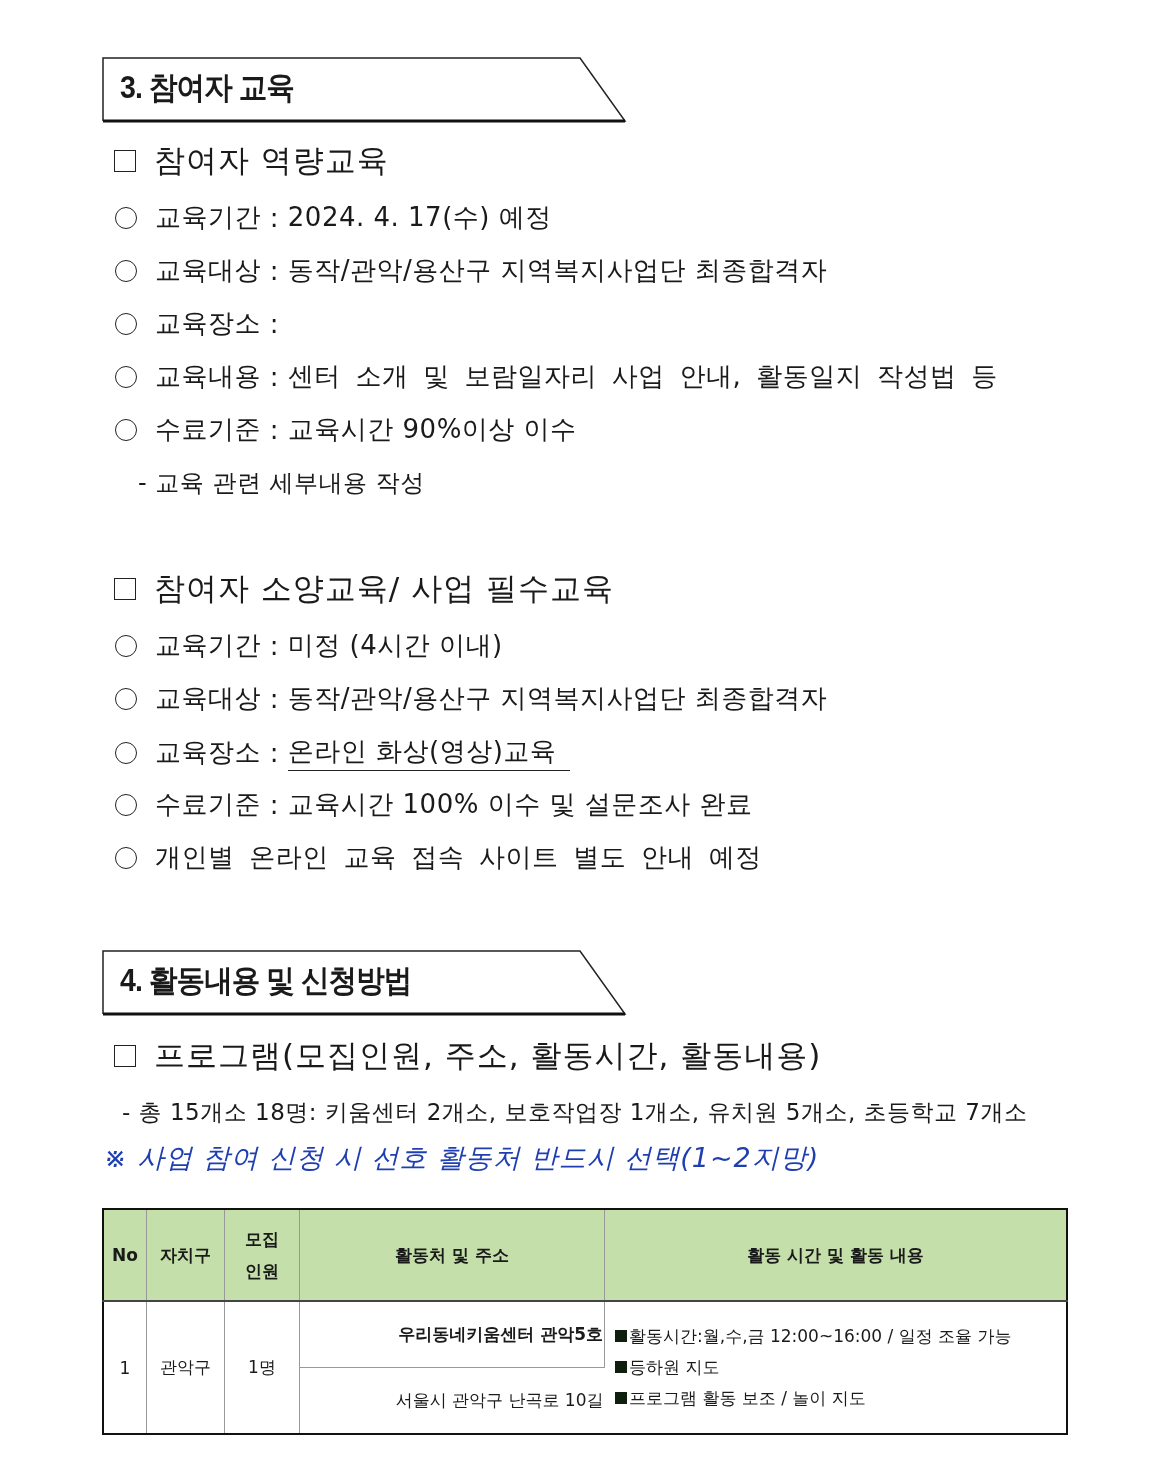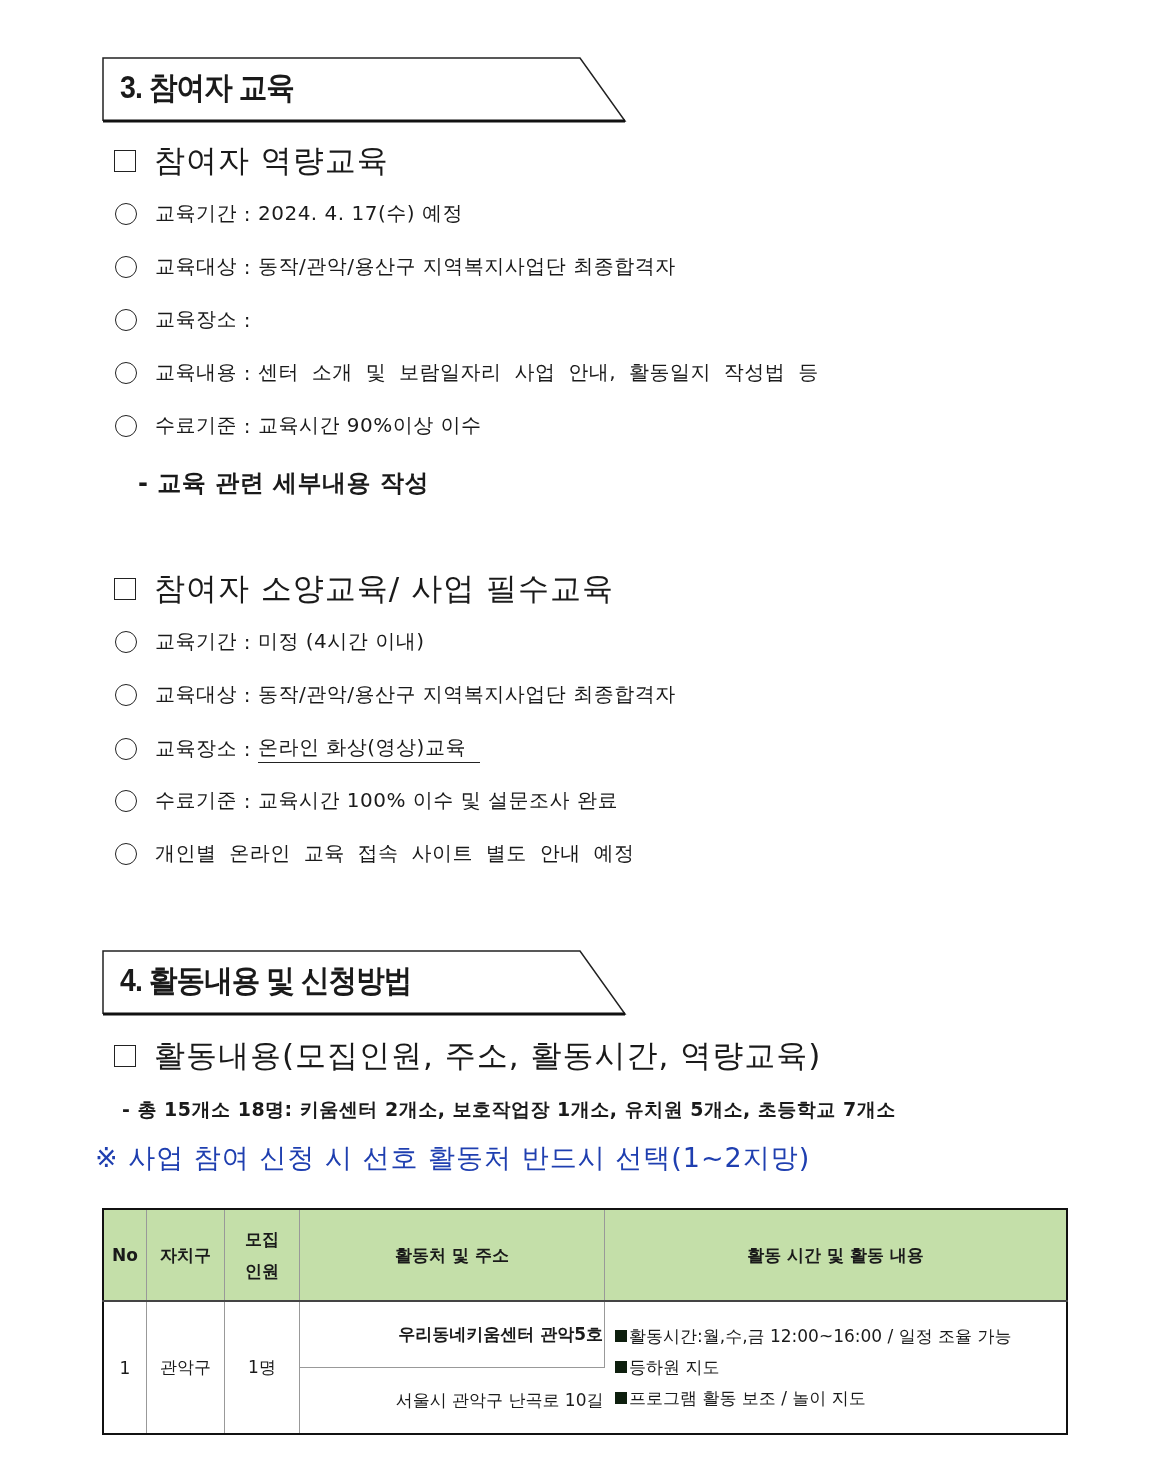--- a/index.html
+++ b/index.html
@@ -4,25 +4,25 @@
 <style>
   html, body { margin:0; padding:0; background:#ffffff; }
   body { width:1170px; height:1477px; position:relative; overflow:hidden;
          font-family:"DejaVu Sans", sans-serif; color:#1a1a1a; }
   .sec-head { position:absolute; left:102px; width:524px; height:72px; }
   .sec-head svg { position:absolute; left:0; top:0; }
   .sec-head .title { position:absolute; left:18px; top:10px; font-size:31px; font-weight:bold;
          letter-spacing:-1px; font-family:"Liberation Sans", sans-serif; transform:scaleX(0.92); transform-origin:left; }
   .box-head { position:absolute; left:102px; font-size:31px; display:flex; align-items:center; letter-spacing:1px;padding-left:12px; }
   .sq { display:inline-block; width:22px; height:22px; border:1.5px solid #222; margin-right:18px; box-sizing:border-box; }
-  .item { position:absolute; left:115px; font-size:20px; display:flex; align-items:center; white-space:nowrap; letter-spacing:0.5px; }
+  .item { position:absolute; left:115px; font-size:26px; display:flex; align-items:center; white-space:nowrap; letter-spacing:0.5px; }
   .circ { display:inline-block; width:22px; height:22px; border:1.5px solid #222; border-radius:50%; margin-right:18px; box-sizing:border-box; }
-  .sub { position:absolute; font-size:24px; white-space:nowrap; letter-spacing:0.5px;font-weight:bold; }
+  .sub { position:absolute; font-size:24px; white-space:nowrap; letter-spacing:0.5px; }
   .underline { border-bottom:1.5px solid #222; padding-bottom:1px; padding-right:14px; }
-  .note { position:absolute; left:95px; top:1140px; font-size:27px; color:#1f3fb0; white-space:nowrap; letter-spacing:1px; }
+  .note { position:absolute; left:104px; top:1140px; font-size:27px; color:#1f3fb0; white-space:nowrap; letter-spacing:1px;font-style:italic; }
   table { position:absolute; left:102px; top:1208px; width:966px; border-collapse:collapse;
           border:2px solid #111; font-size:17px;padding-left:28px; }
   th { background:#c4dfa9; font-weight:bold; height:88px; border-right:1px solid #999; border-bottom:2px solid #444; }
   th:last-child { border-right:none; }
   td { border-right:1px solid #999; text-align:center; }
   td:last-child { border-right:none; }
   .place { text-align:right; padding-left:10px; height:63px; }
   .place.top { border-bottom:1px solid #999; font-weight:bold; }
   .act { text-align:left; padding-left:10px; vertical-align:middle; line-height:31px; }
   .bullet { display:inline-block; width:12px; height:12px; background:#0e1f0e; margin-right:2px; }
@@ -111,24 +111,24 @@
 <div class="sec-head" style="top:950px;">
   <svg width="526" height="66">
     <polyline points="1,64 1,1 478,1 523,64 1,64" fill="none" stroke="#222" stroke-width="1.5"></polyline>
     <line x1="1" y1="64" x2="523" y2="64" stroke="#111" stroke-width="3"></line>
   </svg>
   <div class="title">4. 활동내용 및 신청방법</div>
 </div>
 
 <div class="box-head" style="top:1035px;">
   <span class="sq"></span>
-  <span>활동내용(모집인원, 주소, 활동시간, 역량교육)</span>
+  <span>프로그램(모집인원, 주소, 활동시간, 활동내용)</span>
 </div>
 
-<div class="sub" style="left:122px;top:1097px;font-size:19px;">- 총 15개소 18명: 키움센터 2개소, 보호작업장 1개소, 유치원 5개소, 초등학교 7개소</div>
+<div class="sub" style="left:122px;top:1097px;font-size:23px;">- 총 15개소 18명: 키움센터 2개소, 보호작업장 1개소, 유치원 5개소, 초등학교 7개소</div>
 <div class="note">※ 사업 참여 신청 시 선호 활동처 반드시 선택(1~2지망)</div>
 
 <table>
   <thead>
     <tr>
       <th style="width:40px;">No</th>
       <th style="width:75px;">자치구</th>
       <th style="width:72px;line-height:32px;">
         <div>모집</div>
         <div>인원</div>

